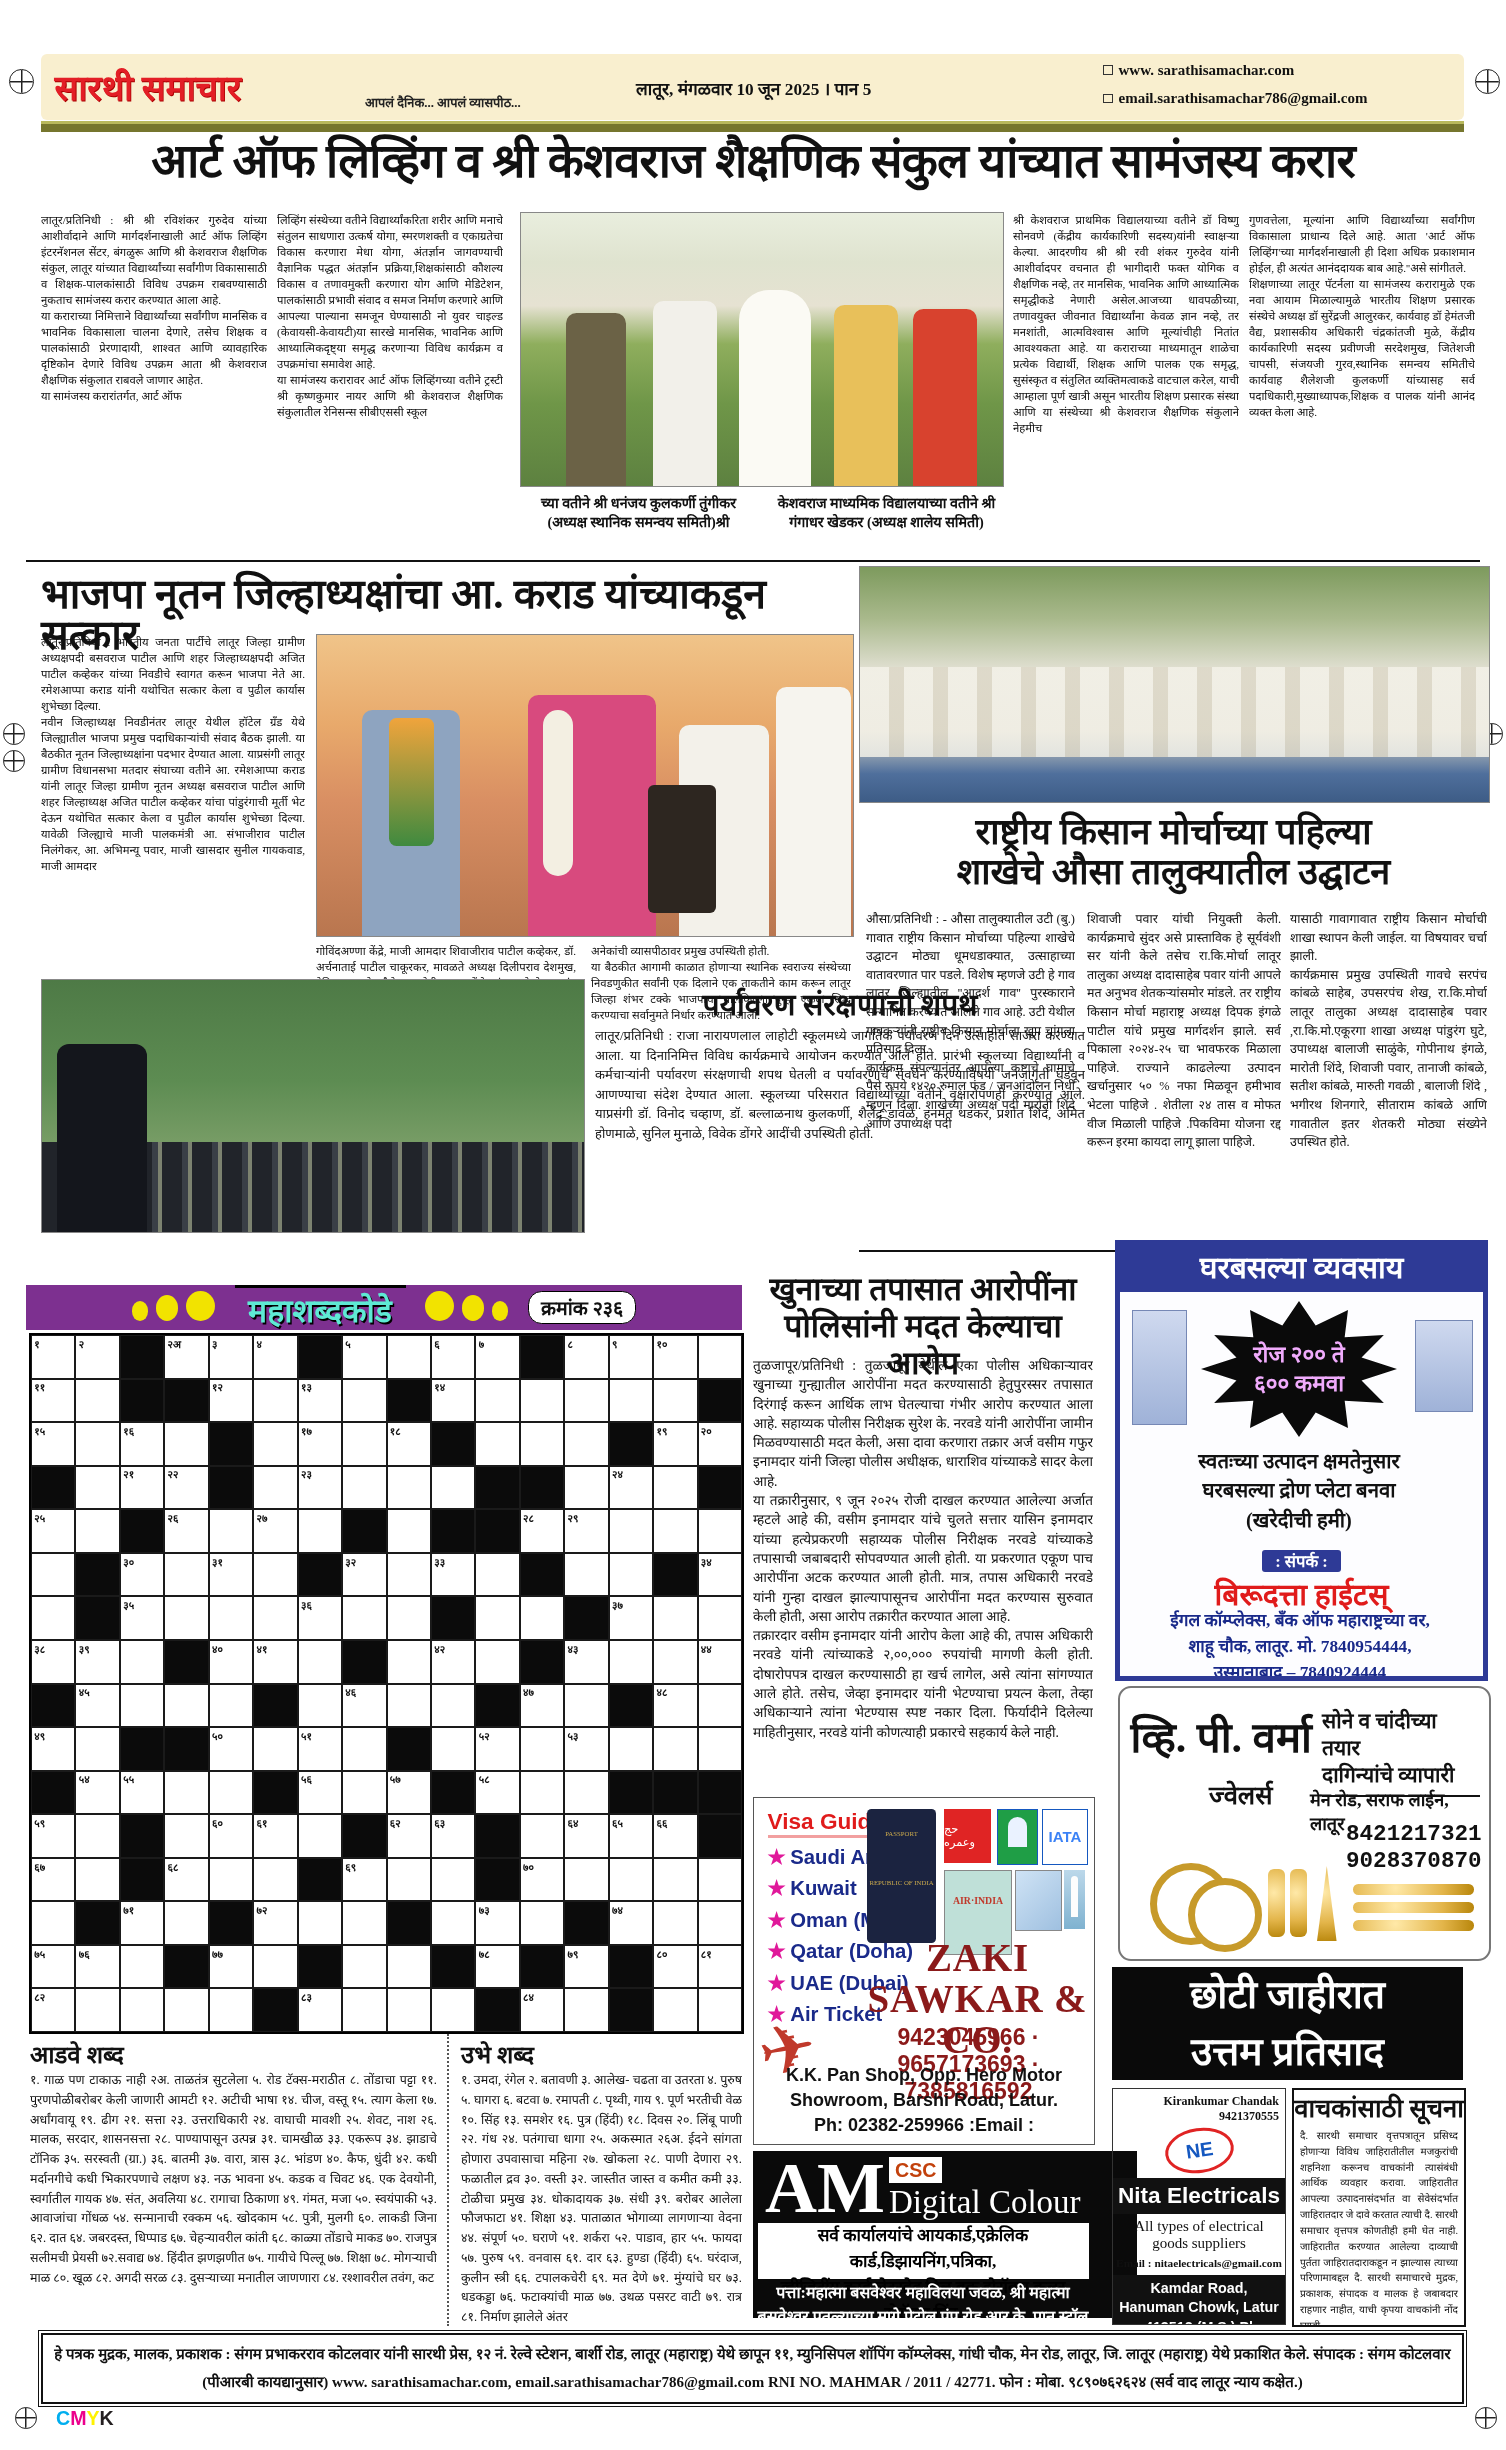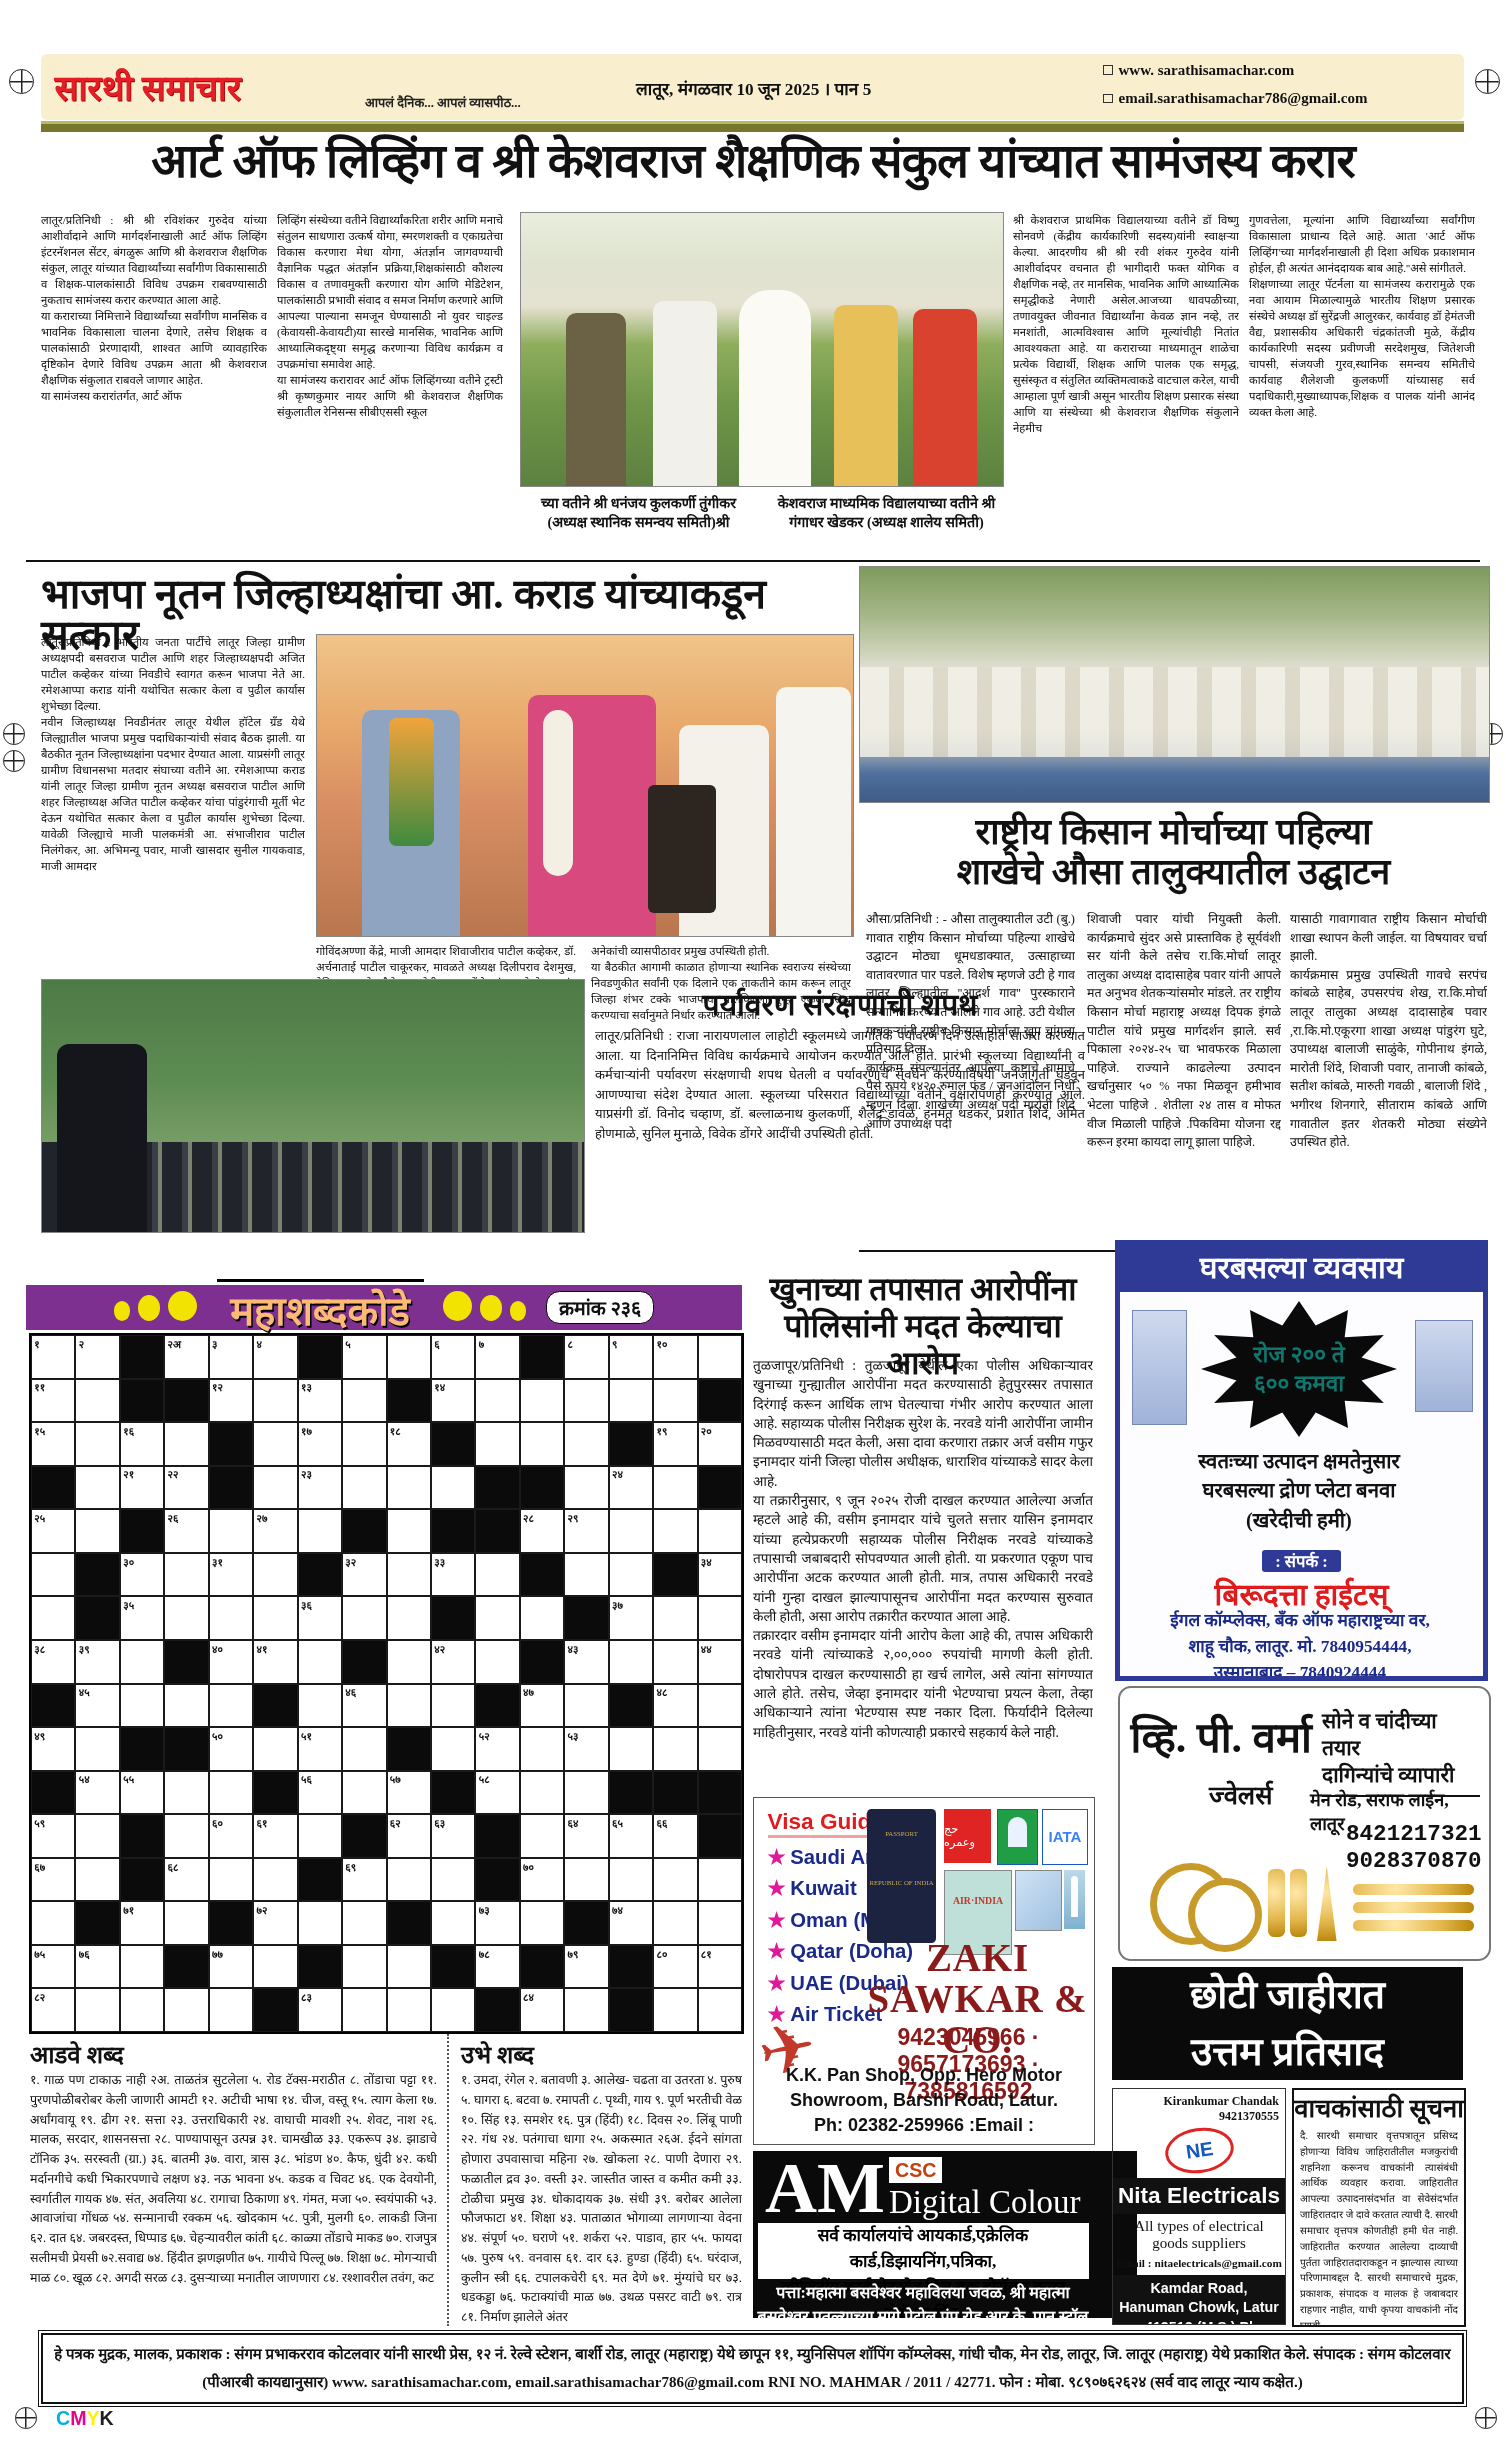--- a/index.html
+++ b/index.html
@@ -36,36 +36,36 @@
   
   .photo{border:0.8px solid #888;}
   .ph1{background:linear-gradient(180deg,#e9eede 0%,#dfe3cf 18%,#e6e2d2 34%,#8fae5d 48%,#6f9648 70%,#5d8140 100%);}
   .ph2{background:linear-gradient(180deg,#f0c489 0%,#e8a96b 30%,#d98f63 55%,#b9764f 100%);}
   .ph3{background:linear-gradient(180deg,#7d9a5d 0%,#a9b98c 22%,#e4e2d6 45%,#d9d5c6 70%,#4f6f9c 88%,#3d5c86 100%);}
   .ph4{background:linear-gradient(180deg,#4e7a46 0%,#5d8c52 40%,#7da06a 70%,#97a886 100%);}
   .person{position:absolute;bottom:0;border-radius:10.5px 10.5px 0 0;}
   
   .xw-banner{background:#7d3090;display:flex;align-items:center;justify-content:center;gap:19.6px;}
   .dot{background:#f2e300;border-radius:50%;display:inline-block;}
-  .xw-title{color:#fdba74;font-size:40px;font-weight:bold;text-shadow:1.5px 1.5px 0 #000;
+  .xw-title{color:#5eead4;font-size:32px;font-weight:bold;text-shadow:1.5px 1.5px 0 #000;
     border-top:3.8px solid #000;border-bottom:0;padding:0 13.6px;}
   .xw-num{background:#fff;border-radius:13.6px;padding:2.3px 12px;font-size:19.6px;font-weight:bold;border:1.5px solid #000;}
   .xw-grid{display:grid;grid-template-columns:repeat(16,1fr);grid-template-rows:repeat(16,1fr);
     border:2.3px solid #000;background:#fff;}
   .xw-cell{border:0.8px solid #1a1a1a;font-size:10.5px;font-weight:bold;padding:0.8px 0 0 2.3px;color:#111;}
   .xw-cell.black{background:#0b0b0b;}
   .clue-h{font-size:24px;font-weight:bold;}
   .clues{font-size:12.5px;line-height:1.58;}
   .dotline{border-left:2.3px dotted #555;}
   
   .adbox{border:1.5px solid #333;background:#fff;}
   .gharad{border:5.3px solid #2e3a96;background:#fdfdff;}
   .ghar-head{background:#2e3a96;color:#fff;font-size:30px;font-weight:bold;text-align:center;line-height:1.5;}
   .star12{clip-path:polygon(100% 50%,81.9% 58.5%,93.3% 75%,73.3% 73.3%,75% 93.3%,58.5% 81.9%,50% 100%,41.5% 81.9%,25% 93.3%,26.7% 73.3%,6.7% 75%,18.1% 58.5%,0% 50%,18.1% 41.5%,6.7% 25%,26.7% 26.7%,25% 6.7%,41.5% 18.1%,50% 0%,58.5% 18.1%,75% 6.7%,73.3% 26.7%,93.3% 25%,81.9% 41.5%);
-    background:#0a0a0a;color:#0f766e;display:flex;align-items:center;justify-content:center;text-align:center;}
+    background:#0a0a0a;color:#f0abfc;display:flex;align-items:center;justify-content:center;text-align:center;}
   .machine{background:linear-gradient(180deg,#cfd9ef,#9fb2d8);border:0.8px solid #7688b5;}
   .ghar-line{font-size:20.3px;font-weight:bold;text-align:center;line-height:1.45;}
   .contact-pill{background:#2e3a96;color:#fff;font-size:16.6px;font-weight:bold;padding:1.5px 13.6px;border-radius:3px;}
   .ghar-name{color:#e01b1b;font-size:30px;font-weight:bold;text-align:center;}
   .ghar-addr{color:#1a2a8a;font-size:17.3px;font-weight:bold;text-align:center;line-height:1.5;}
   .jewelad{border:2.3px solid #777;border-radius:13px;}
   .jname{font-size:42px;font-weight:bold;line-height:1.0;}
   .jsub{font-size:25.6px;font-weight:bold;}
   .jdesc{font-size:21px;font-weight:bold;line-height:1.3;}
   .jaddr{font-size:18px;font-weight:bold;}

